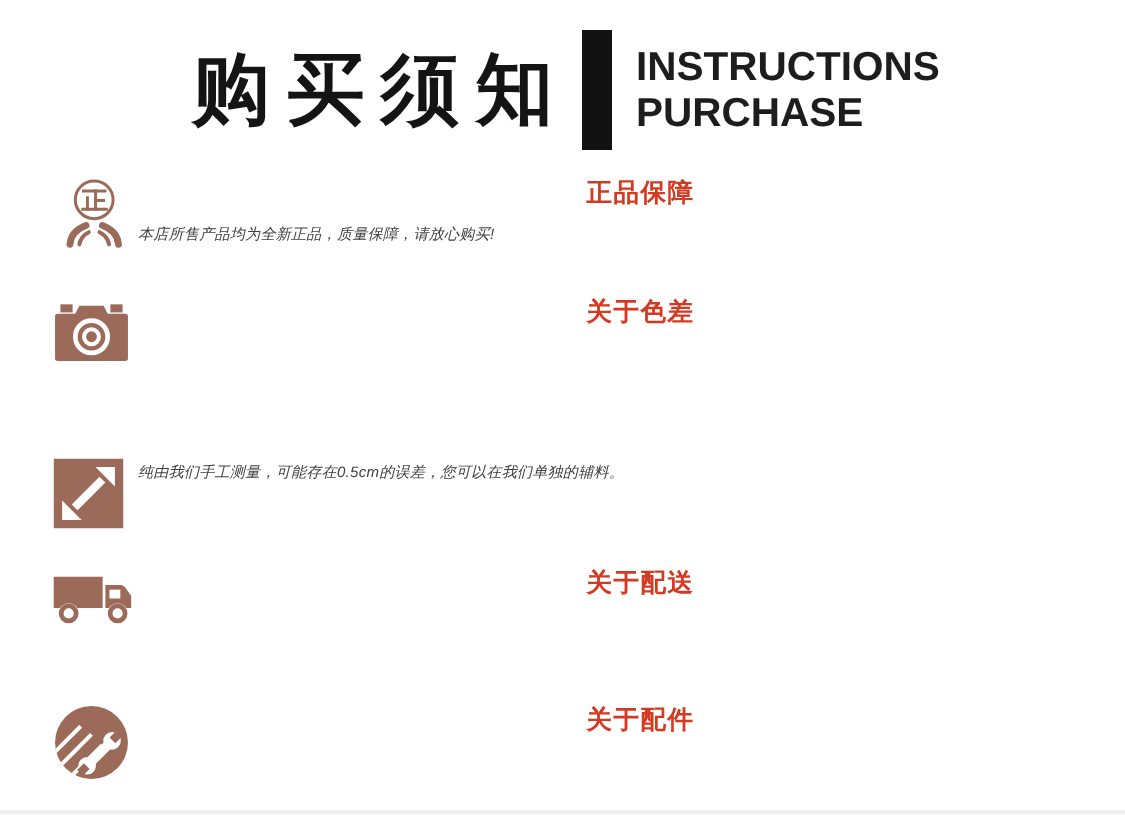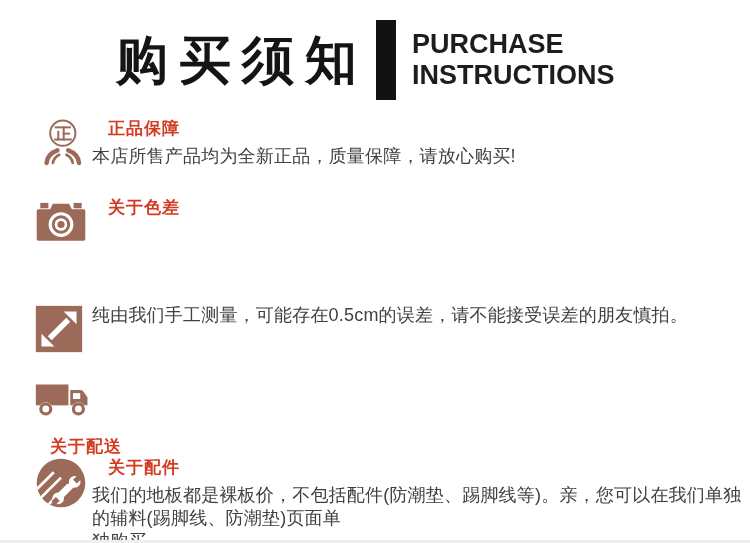--- a/index.html
+++ b/index.html
@@ -9,65 +9,65 @@
     --title:#141414;
     --divider:#f0eeee;
   }
   html,body{margin:0;padding:0;}
   body{
     width:750px;height:543px;position:relative;background:#ffffff;
     font-family:"Liberation Sans", sans-serif;overflow:hidden;
   }
   
   .header{
-    position:absolute;left:116px;top:18px;height:84px;
+    position:absolute;left:128px;top:18px;height:84px;
     display:flex;align-items:center;
   }
   .title-cn{
     font-size:52px;font-weight:bold;color:var(--title);
     letter-spacing:11px;white-space:nowrap;line-height:84px;
   }
   .title-bar{
     width:20px;height:80px;background:#121212;
     margin-left:8px;margin-right:16px;flex:0 0 20px;
   }
   .title-en{
     font-size:27px;font-weight:bold;color:#1d1d1d;line-height:31px;
     letter-spacing:0px;
   }
   
   .section{position:absolute;left:34px;width:712px;display:flex;}
   .icon-box{flex:0 0 58px;width:58px;}
   .sec-text{flex:1;min-width:0;width:654px;}
   .sec-heading{
     font-size:17px;font-weight:bold;color:var(--heading);
-    margin:0 0 5px 16px;letter-spacing:1px;
+    margin:0 0 5px 16px;letter-spacing:1px;text-align:center;
   }
   .sec-body{
-    font-size:18px;color:var(--text);line-height:23px;
-    white-space:pre-line;letter-spacing:0.2px;
+    font-size:10px;color:var(--text);line-height:23px;
+    white-space:pre-line;letter-spacing:0.2px;font-style:italic;
   }
   .icon-fill{fill:var(--icon);}
   .icon-stroke{stroke:var(--icon);fill:none;}
   .white-stroke{stroke:#ffffff;fill:none;}
   .white-fill{fill:#ffffff;}
   .bottom-divider{
     position:absolute;left:0;top:540px;width:750px;height:3px;
     background:var(--divider);
   }
 </style>
 </head>
 <body>
 
 <div class="header">
   <div class="title-cn">购买须知</div>
   <div class="title-bar"></div>
   <div class="title-en">
+    <div>INSTRUCTIONS</div>
     <div>PURCHASE</div>
-    <div>INSTRUCTIONS</div>
   </div>
 </div>
 
 <div class="section" style="top:117px;">
   <div class="icon-box">
     <svg width="54" height="54" viewBox="0 0 60 60">
       <circle class="icon-stroke" cx="32" cy="18" r="14" stroke-width="2.2"></circle>
 
       <g class="icon-stroke" stroke-width="2.2" stroke-linecap="square">
         <path d="M24 11.5 H40"></path>
@@ -110,42 +110,42 @@
 <div class="section" style="top:304px;">
   <div class="icon-box">
     <svg width="50" height="50" viewBox="0 0 54 54">
       <rect class="icon-fill" x="2" y="2" width="50" height="50"></rect>
       <line class="white-stroke" x1="17" y1="37" x2="37" y2="17" stroke-width="6"></line>
       <polygon class="white-fill" points="46,8 46,22 32,8"></polygon>
       <polygon class="white-fill" points="8,46 8,32 22,46"></polygon>
     </svg>
   </div>
   <div class="sec-text">
-    <div class="sec-body">纯由我们手工测量，可能存在0.5cm的误差，请不能接受误差的朋友慎拍。</div>
+    <div class="sec-body">纯由我们手工测量，可能存在0.5cm的误差，您可以在我们单独的辅料。</div>
   </div>
 </div>
 
-<div class="section" style="top:377px;flex-direction:column;">
+<div class="section" style="top:377px;">
   <div class="icon-box">
     <svg width="58" height="44" viewBox="0 0 64 48">
       <rect class="icon-fill" x="2" y="8" width="36" height="23"></rect>
       <path class="icon-fill" d="M40 14 H51 C53 14 54 15 55 16.5 L59 22 V31 H40 Z"></path>
       <rect class="white-fill" x="43" y="17.5" width="8" height="6.5"></rect>
       <circle class="white-fill" cx="13" cy="35" r="7.5"></circle>
       <circle class="icon-stroke" cx="13" cy="35" r="5.5" stroke-width="3.5"></circle>
       <circle class="white-fill" cx="49" cy="35" r="7.5"></circle>
       <circle class="icon-stroke" cx="49" cy="35" r="5.5" stroke-width="3.5"></circle>
     </svg>
   </div>
   <div class="sec-text">
     <h3 class="sec-heading">关于配送</h3>
   </div>
 </div>
 
-<div class="section" style="top:456px;">
+<div class="section" style="top:468px;">
   <div class="icon-box">
     <svg width="54" height="54" viewBox="0 0 60 60">
       <defs>
         <clipPath id="wrenchClip">
             <circle cx="30" cy="30" r="27"></circle>
           </clipPath>
       </defs>
       <circle class="icon-fill" cx="30" cy="30" r="27"></circle>
       <g clip-path="url(#wrenchClip)">
         <g class="white-stroke" stroke-width="3">
@@ -159,18 +159,16 @@
           <circle class="white-fill" cx="36" cy="25" r="6.5"></circle>
           <rect class="icon-fill" x="33" y="17.5" width="6" height="7"></rect>
           <circle class="white-fill" cx="36" cy="51" r="6.5"></circle>
           <rect class="icon-fill" x="33" y="51.5" width="6" height="7"></rect>
         </g>
       </g>
     </svg>
   </div>
   <div class="sec-text">
     <h3 class="sec-heading">关于配件</h3>
-    <div class="sec-body">我们的地板都是裸板价，不包括配件(防潮垫、踢脚线等)。亲，您可以在我们单独的辅料(踢脚线、防潮垫)页面单
-独购买。</div>
   </div>
 </div>
 
 <div class="bottom-divider"></div>
 
 </body></html>

